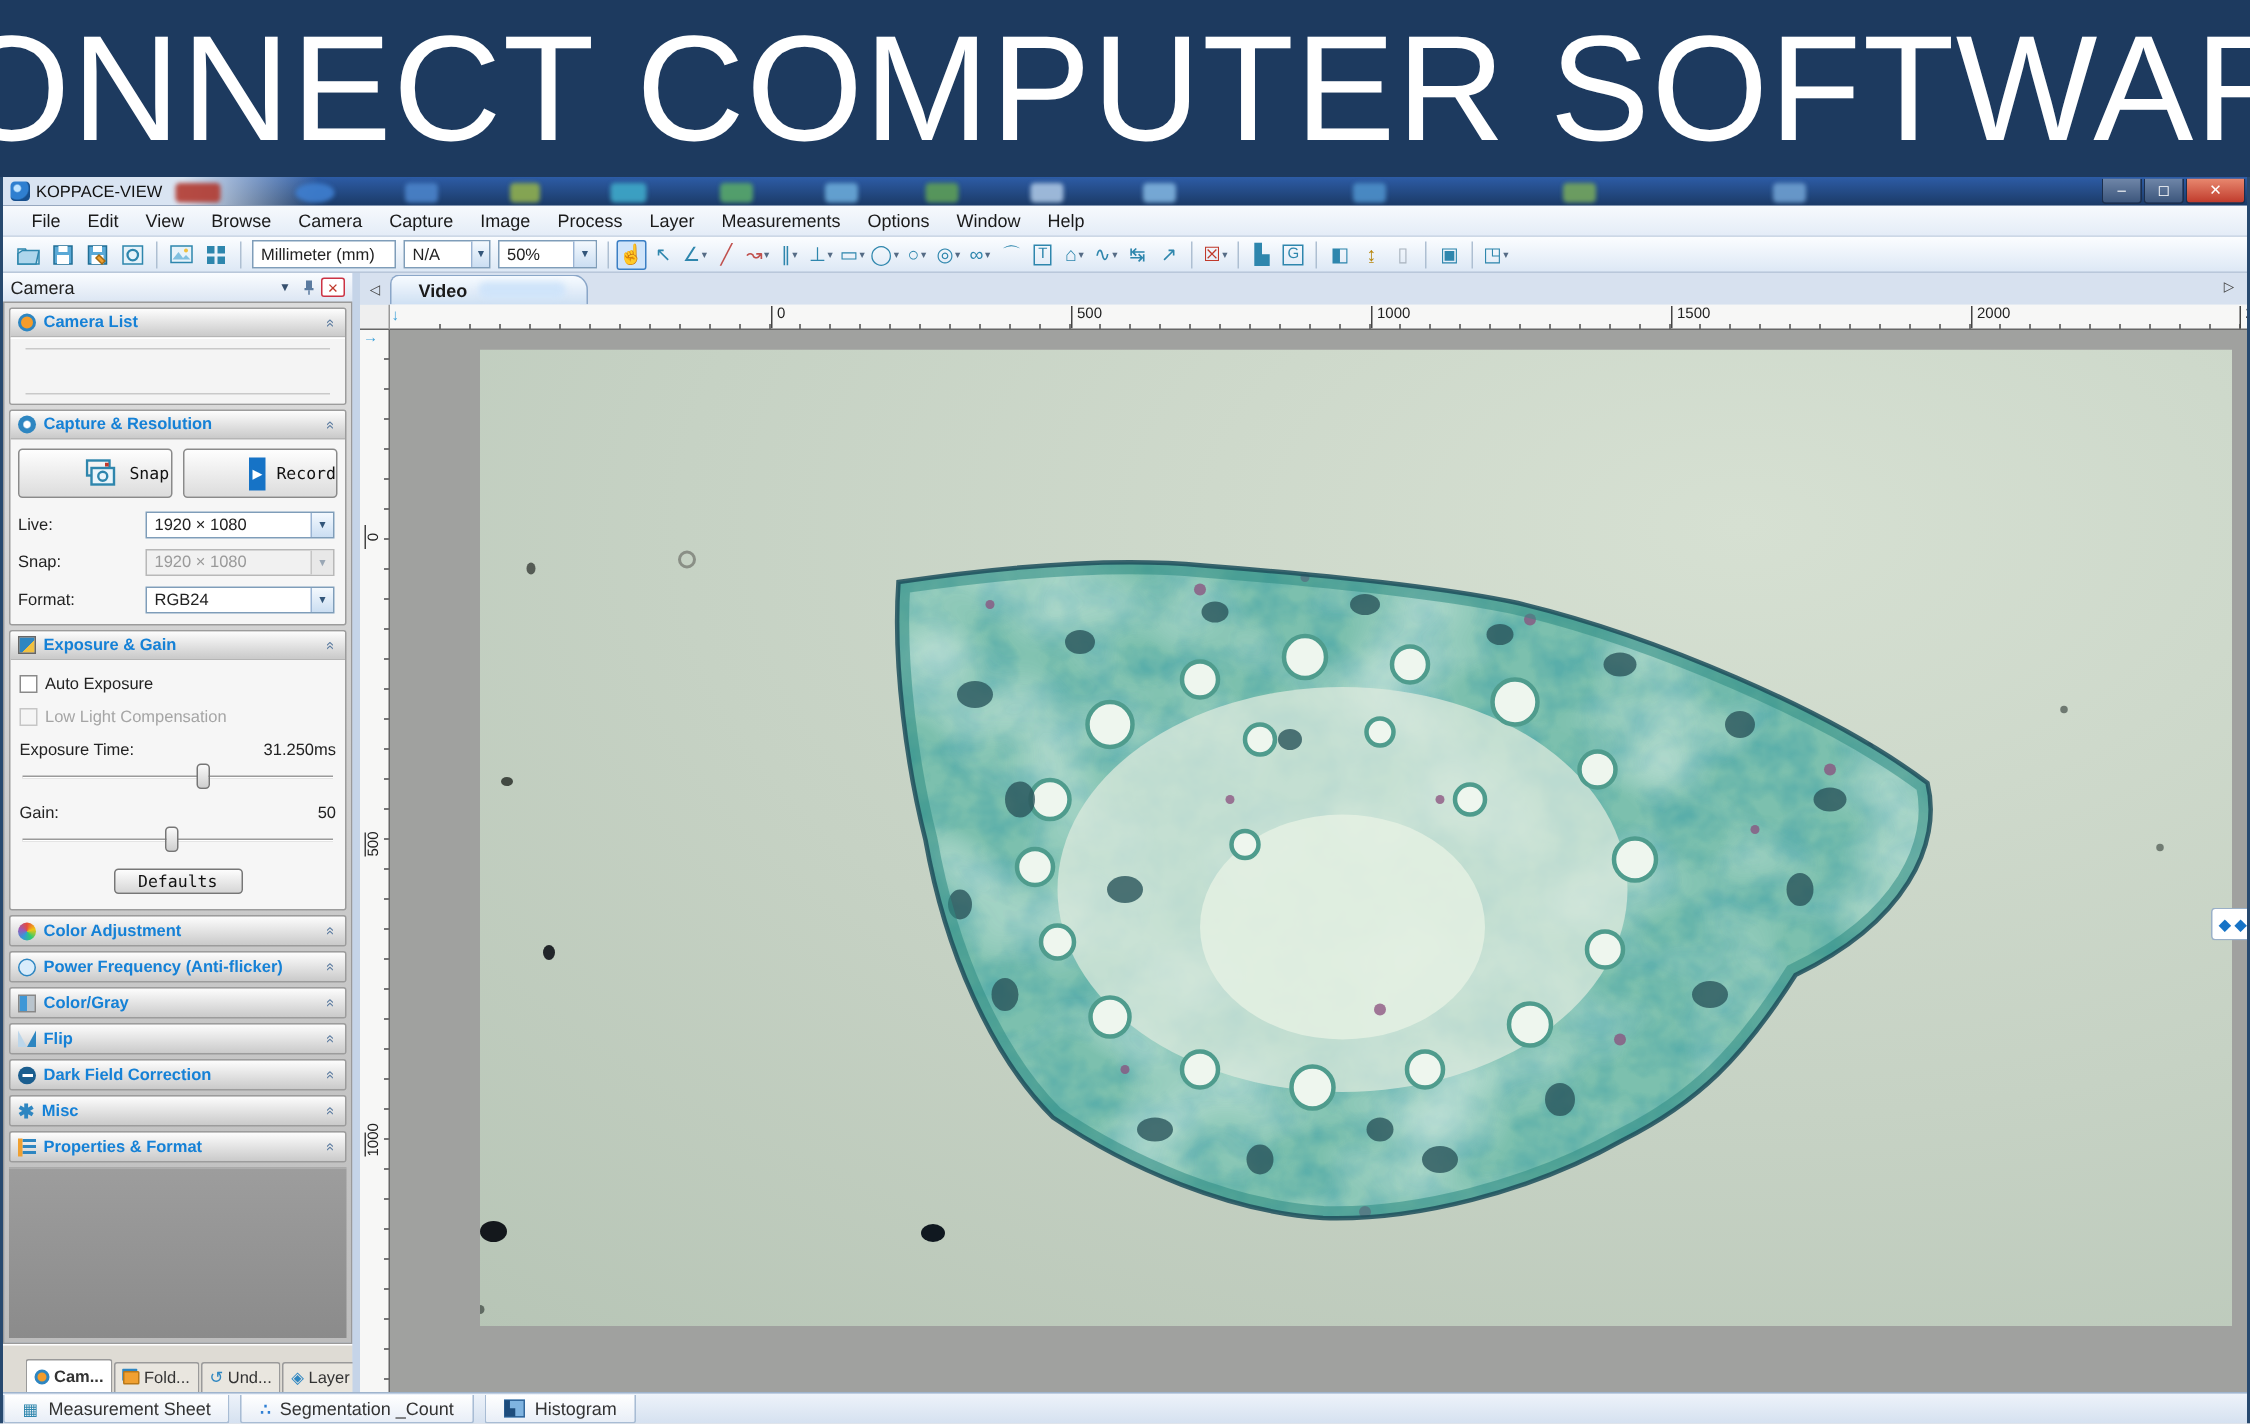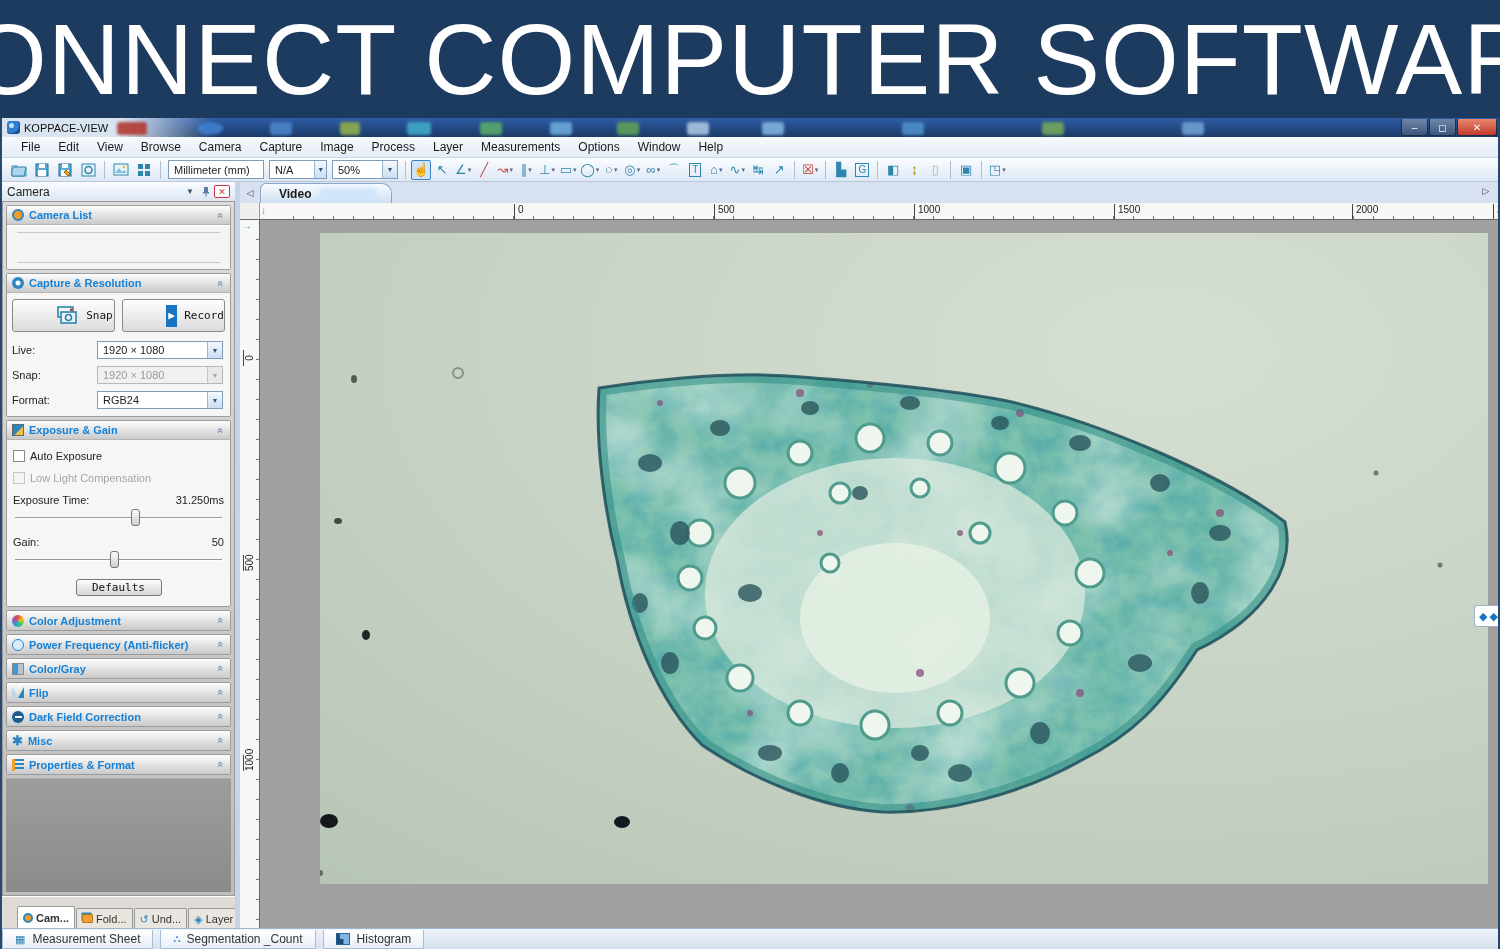--- a/index.html
+++ b/index.html
@@ -562,21 +562,21 @@
       </div>
 
       <div class="rulerrow">
         <div class="corner"></div>
         <div class="hruler">
           <span class="hmarker">↓</span>
           <span class="hlabel" style="left:254px">0</span>
           <span class="hlabel" style="left:454px">500</span>
           <span class="hlabel" style="left:654px">1000</span>
           <span class="hlabel" style="left:854px">1500</span>
-          <span class="hlabel" style="left:1092px">2000</span>
+          <span class="hlabel" style="left:1054px">2000</span>
           <span class="hlabel" style="left:1233px">2500</span>
         </div>
       </div>
 
       <div class="contentrow">
         <div class="vruler">
           <span class="vmarker">→</span>
           <span class="vlabel" style="top:132px">0</span>
           <span class="vlabel" style="top:337px">500</span>
           <span class="vlabel" style="top:537px">1000</span>

